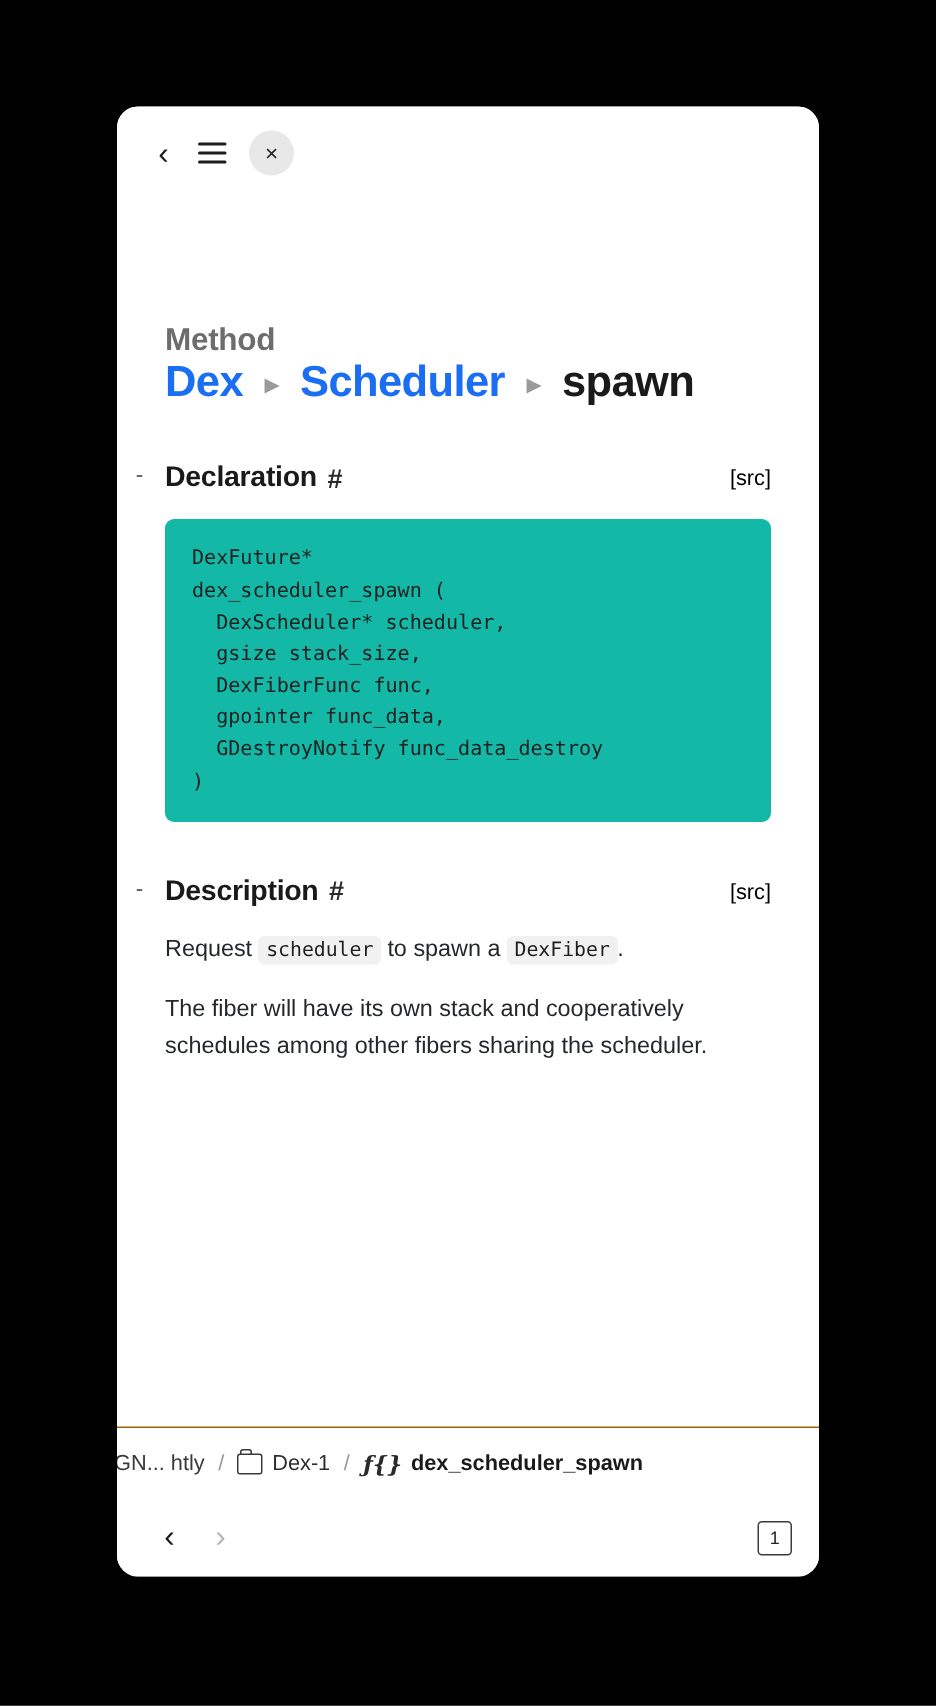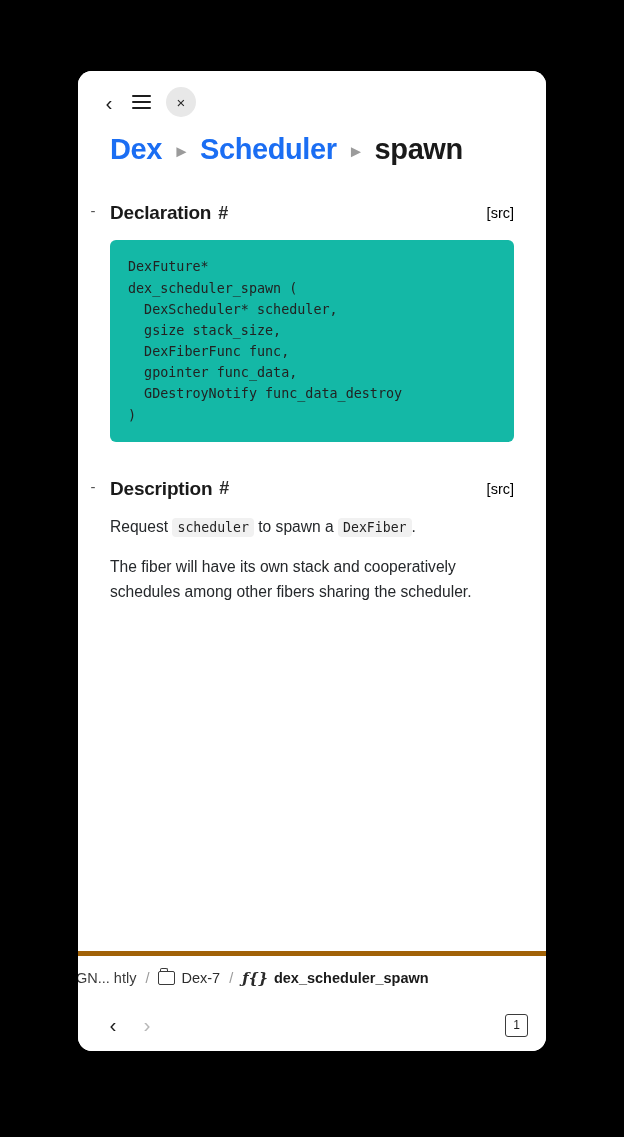--- a/index.html
+++ b/index.html
@@ -177,21 +177,21 @@
     font-family: "DejaVu Sans Mono", monospace;
     font-size: 13.2px;
     background: #f1f1f1;
     border-radius: 4px;
     padding: 2px 5px;
     color: #1f1f1f;
   }
   
   .pathbar {
     flex: 0 0 auto;
-    border-top: 5px solid #a16207;
+    border-top: 1px solid #a16207;
     height: 48px;
     display: flex;
     align-items: center;
     padding: 0 10px 0 4px;
     box-sizing: border-box;
     font-size: 14.5px;
     color: #2e2e2e;
     overflow: hidden;
     white-space: nowrap;
   }
@@ -282,20 +282,21 @@
     <div class="hamburger">
       <span></span>
       <span></span>
       <span></span>
     </div>
     <div class="close-btn">×</div>
   </div>
 
   <div class="content">
 
+    <div class="kind-label">Method</div>
 
     <div class="crumb-title">
       <span class="lnk">Dex</span>
       <span class="sep">▸</span>
       <span class="lnk">Scheduler</span>
       <span class="sep">▸</span>
       <span>spawn</span>
     </div>
 
     <div class="section">
@@ -334,21 +335,21 @@
 
     </div>
 
   </div>
 
   <div class="pathbar">
     <span class="crumb trunc">GN... htly</span>
     <span class="slash">/</span>
     <span class="crumb">
       <span class="folder-ico"></span>
-      <span>Dex-7</span>
+      <span>Dex-1</span>
     </span>
     <span class="slash">/</span>
     <span class="crumb last">
       <span class="fn-ico">ƒ{}</span>
       <span>dex_scheduler_spawn</span>
     </span>
   </div>
 
   <div class="navbar">
     <div class="nav-arrow">‹</div>

